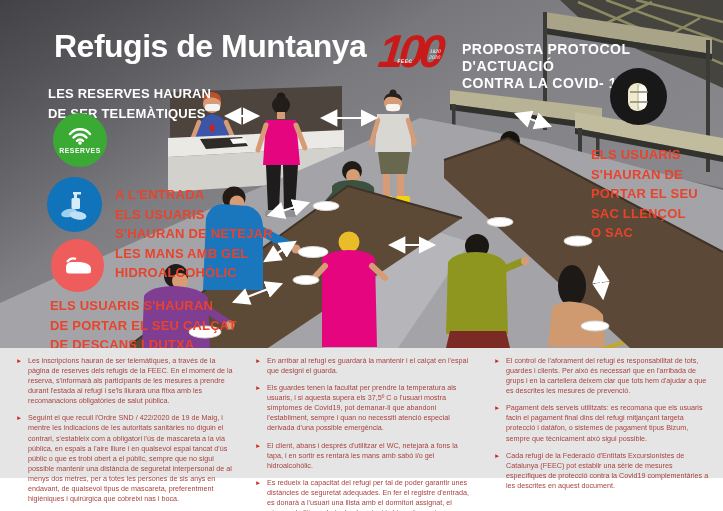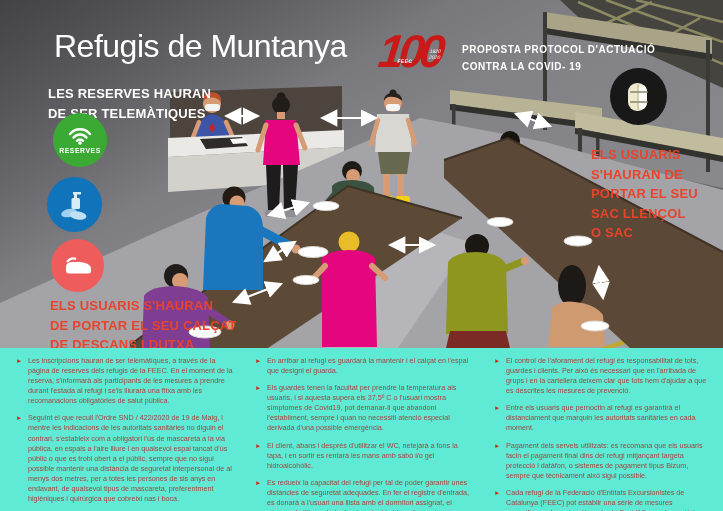--- a/index.html
+++ b/index.html
@@ -6,40 +6,40 @@
   .poster {
     position:relative; width:723px; height:511px; overflow:hidden;
     font-family:"Liberation Sans", sans-serif; background:#fff;
     -webkit-font-smoothing:antialiased;
   }
   .scene-wrap { position:absolute; left:0; top:0; width:723px; height:348px; }
   .scene { display:block; }
 
   .title {
     position:absolute; left:54px; top:28px; color:#fff; font-size:32px;
-    font-weight:normal; letter-spacing:-0.5px;
+    font-weight:bold; letter-spacing:-0.5px;
   }
   .logo { position:absolute; left:378px; top:32px; width:80px; height:50px; transform:skewX(-6deg); }
   .logo-number { position:absolute; left:0; top:-6px; font-size:46px; font-weight:900; font-style:italic; color:#c81a18; letter-spacing:-5px; line-height:50px; }
   .logo-org { position:absolute; left:20px; top:26px; font-size:5px; font-weight:bold; color:#fff; letter-spacing:.4px; }
   .logo-years { position:absolute; left:51px; top:16px; font-size:5px; font-style:italic; color:#fff; white-space:pre-line; line-height:6px; }
-  .subtitle { position:absolute; left:462px; top:41px; color:#fff; font-size:10px; font-weight:bold; letter-spacing:.5px; line-height:17px; }
+  .subtitle { position:absolute; left:462px; top:41px; color:#fff; font-size:14px; font-weight:bold; letter-spacing:.5px; line-height:17px; }
 
   .co { position:absolute; font-weight:bold; font-size:13px; line-height:1.5; letter-spacing:.2px; white-space:pre-line; }
   .co-white { color:#ffffff; }
   .co-red { color:#e8432c; }
 
   .badge { position:absolute; border-radius:50%; display:flex; flex-direction:column; align-items:center; justify-content:center; gap:2px; }
   .badge-green { left:53px; top:113px; width:54px; height:54px; background:#3aaa35; }
   .badge-blue  { left:47px; top:177px; width:55px; height:55px; background:#1173b9; }
   .badge-red   { left:51px; top:239px; width:53px; height:53px; background:#ef5c5c; }
   .badge-black { left:610px; top:68px; width:57px; height:57px; background:#181818; }
   .badge-label { color:#fff; font-size:6.8px; font-weight:bold; letter-spacing:.6px; }
 
-  .footer { position:absolute; left:0; top:348px; width:723px; height:163px; background:#5eead4;
+  .footer { position:absolute; left:0; top:348px; width:723px; height:130px; background:#e5e5e5;
             display:flex; gap:22px; padding:8px 12px 0 16px; box-sizing:border-box; }
   .col { flex:1; min-width:0; }
   .bullet { display:flex; margin-bottom:7px; }
   .bullet-marker { color:#cb2c1d; font-size:6.3px; width:12px; flex:0 0 12px; padding-top:1px; }
   .bullet-text { color:#a7433f; font-size:7.2px; line-height:1.4; }
 </style>
 </head>
 <body>
 
 <div class="poster">
@@ -245,20 +245,25 @@
 2020</span>
   </div>
 
   <div class="subtitle">
     <div>PROPOSTA PROTOCOL D'ACTUACIÓ</div>
     <div>CONTRA LA COVID- 19</div>
   </div>
 
   <div class="co co-white" style="left:48px; top:84px;">LES RESERVES HAURAN
 DE SER TELEMÀTIQUES</div>
+  <div class="co co-red" style="left:115px; top:185px;">A L'ENTRADA
+ELS USUARIS
+S'HAURAN DE NETEJAR
+LES MANS AMB GEL
+HIDROALCOHÒLIC</div>
   <div class="co co-red" style="left:50px; top:296px;">ELS USUARIS S'HAURAN
 DE PORTAR EL SEU CALÇAT
 DE DESCANS I DUTXA</div>
   <div class="co co-red" style="left:591px; top:145px;">ELS USUARIS S'HAURAN DE
 PORTAR EL SEU SAC LLENÇOL
 O SAC</div>
 
   <div class="badge badge-green">
     <svg width="26" height="19" viewBox="0 0 26 19">
       <path d="M3,8 A13,13 0 0 1 23,8" stroke="#fff" stroke-width="2.4" fill="none" stroke-linecap="round"></path>
@@ -324,24 +329,20 @@
         <span class="bullet-text">Es redueix la capacitat del refugi per tal de poder garantir unes distàncies de seguretat adequades. En fer el registre d'entrada, es donarà a l'usuari una llista amb el dormitori assignat, el número de llitera, de taula, de seient i el torn de menjar.</span>
       </div>
     </div>
     <div class="col">
       <div class="bullet">
         <span class="bullet-marker">►</span>
         <span class="bullet-text">El control de l'aforament del refugi és responsabilitat de tots, guardes i clients. Per això és necessari que en l'arribada de grups i en la cartellera deixem clar que tots hem d'ajudar a que es descrites les mesures de prevenció.</span>
       </div>
       <div class="bullet">
         <span class="bullet-marker">►</span>
-        <span class="bullet-text">Entre els usuaris que pernoctin al refugi es garantirà el distanciament que marquin les autoritats sanitàries en cada moment.</span>
-      </div>
-      <div class="bullet">
-        <span class="bullet-marker">►</span>
         <span class="bullet-text">Pagament dels serveis utilitzats: es recomana que els usuaris facin el pagament final dins del refugi mitjançant targeta protecció i datàfon, o sistemes de pagament tipus Bizum, sempre que tècnicament això sigui possible.</span>
       </div>
       <div class="bullet">
         <span class="bullet-marker">►</span>
         <span class="bullet-text">Cada refugi de la Federació d'Entitats Excursionistes de Catalunya (FEEC) pot establir una sèrie de mesures específiques de protecció contra la Covid19 complementàries a les descrites en aquest document.</span>
       </div>
     </div>
   </div>
 
 </div>

